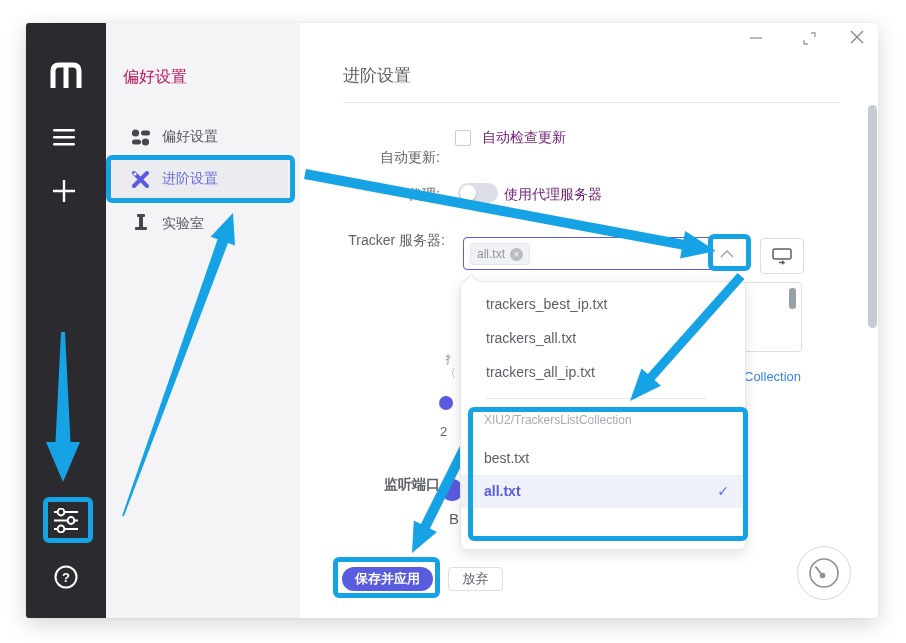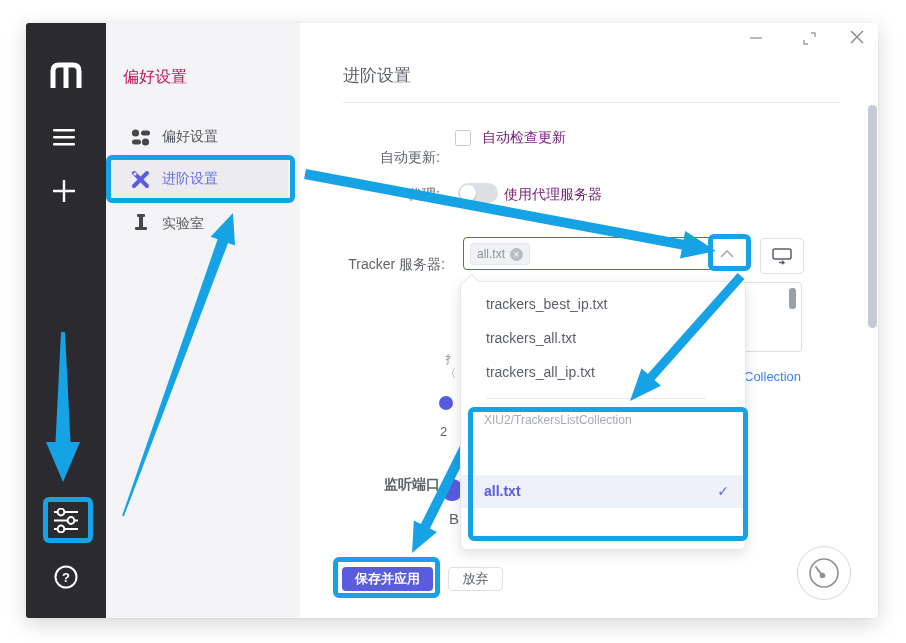--- a/index.html
+++ b/index.html
@@ -35,21 +35,21 @@
   .dd-caret{left:466px;top:276px;width:10px;height:10px;background:#fff;border-left:1px solid #e4e7ed;border-top:1px solid #e4e7ed;
             transform:rotate(45deg);z-index:11;}
   .dd-item{position:absolute;left:0;width:100%;height:34px;line-height:34px;padding-left:25px;box-sizing:border-box;
            font-size:14px;color:#5b5f66;}
   .dd-divider{position:absolute;left:25px;top:116px;width:220px;height:1px;background:#e4e7ed;}
   .dd-group{position:absolute;left:23px;top:131px;font-size:12px;color:#a8abb2;}
   .dd-row{position:absolute;left:0;width:100%;height:33px;line-height:33px;padding-left:23px;box-sizing:border-box;font-size:14px;color:#5b5f66;}
   .dd-row.selected{background:#eef0fa;color:#5a5ce0;font-weight:bold;}
   .dd-check{position:absolute;right:16px;top:0;font-weight:bold;color:#5f6ee0;}
   .hl-box{border:5px solid #16a3e6;border-radius:6px;box-sizing:border-box;z-index:20;background:transparent;}
-  .save-btn{left:342px;top:567px;width:91px;height:24px;background:#5a5ce0;border-radius:4px;color:#fff;font-size:13px;
+  .save-btn{left:342px;top:567px;width:91px;height:24px;background:#5a5ce0;border-radius:12px;color:#fff;font-size:13px;
             font-weight:bold;text-align:center;line-height:24px;z-index:2;}
   .discard-btn{left:448px;top:567px;width:55px;height:24px;background:#fff;border:1px solid #dcdfe6;border-radius:4px;
             color:#5b5f66;font-size:13px;text-align:center;line-height:22px;box-sizing:border-box;z-index:2;}
   .speed{left:797px;top:546px;width:52px;height:52px;border:1px solid #d6d9de;border-radius:50%;z-index:2;
          display:flex;align-items:center;justify-content:center;}
   .winctl{z-index:3;display:flex;align-items:center;justify-content:center;width:22px;height:22px;}
   svg{display:block;}
   .arrows{left:0;top:0;width:906px;height:643px;pointer-events:none;}
 </style>
 </head>
@@ -148,21 +148,21 @@
   <div class="abs form-label" style="left:340px;top:129px;width:100px;margin-top:20px;">自动更新:</div>
   <div class="abs checkbox"></div>
   <div class="abs plain" style="left:482px;top:129px;">自动检查更新</div>
 
   <div class="abs form-label" style="left:340px;top:186px;width:100px;">代理:</div>
   <div class="abs toggle">
       <span class="knob"></span>
     </div>
   <div class="abs plain" style="left:504px;top:186px;">使用代理服务器</div>
 
-  <div class="abs form-label" style="left:294px;top:256px;width:151px;">Tracker 服务器:</div>
+  <div class="abs form-label" style="left:294px;top:232px;width:151px;">Tracker 服务器:</div>
   <div class="abs select">
     <span class="tag">
       <span>all.txt</span>
       <span class="tag-close">×</span>
     </span>
     <span class="abs" style="left:256px;top:12px;">
       <svg width="14" height="8" viewBox="0 0 14 8">
           <polyline points="1,7 7,1 13,7" stroke="#a8abb2" stroke-width="1.6" fill="none"></polyline>
         </svg>
     </span>
@@ -191,20 +191,21 @@
     <polygon points="473.5,418.8 420.9,524.0 413.8,520.4 412,553 437.0,532.0 429.9,528.4 482.5,423.2" fill="#16a3e6"></polygon>
   </svg>
 
   <div class="abs dd-caret"></div>
   <div class="abs dropdown">
     <div class="dd-item" style="top:39px;">trackers_all.txt</div>
     <div class="dd-item" style="top:5px;">trackers_best_ip.txt</div>
     <div class="dd-item" style="top:73px;">trackers_all_ip.txt</div>
     <div class="dd-divider"></div>
     <div class="dd-group">XIU2/TrackersListCollection</div>
+    <div class="dd-row" style="top:160px;">best.txt</div>
     <div class="dd-row selected" style="top:193px;">
       <span>all.txt</span>
       <span class="dd-check">✓</span>
     </div>
   </div>
 
   <div class="abs save-btn">保存并应用</div>
   <div class="abs discard-btn">放弃</div>
 
   <div class="abs speed">

